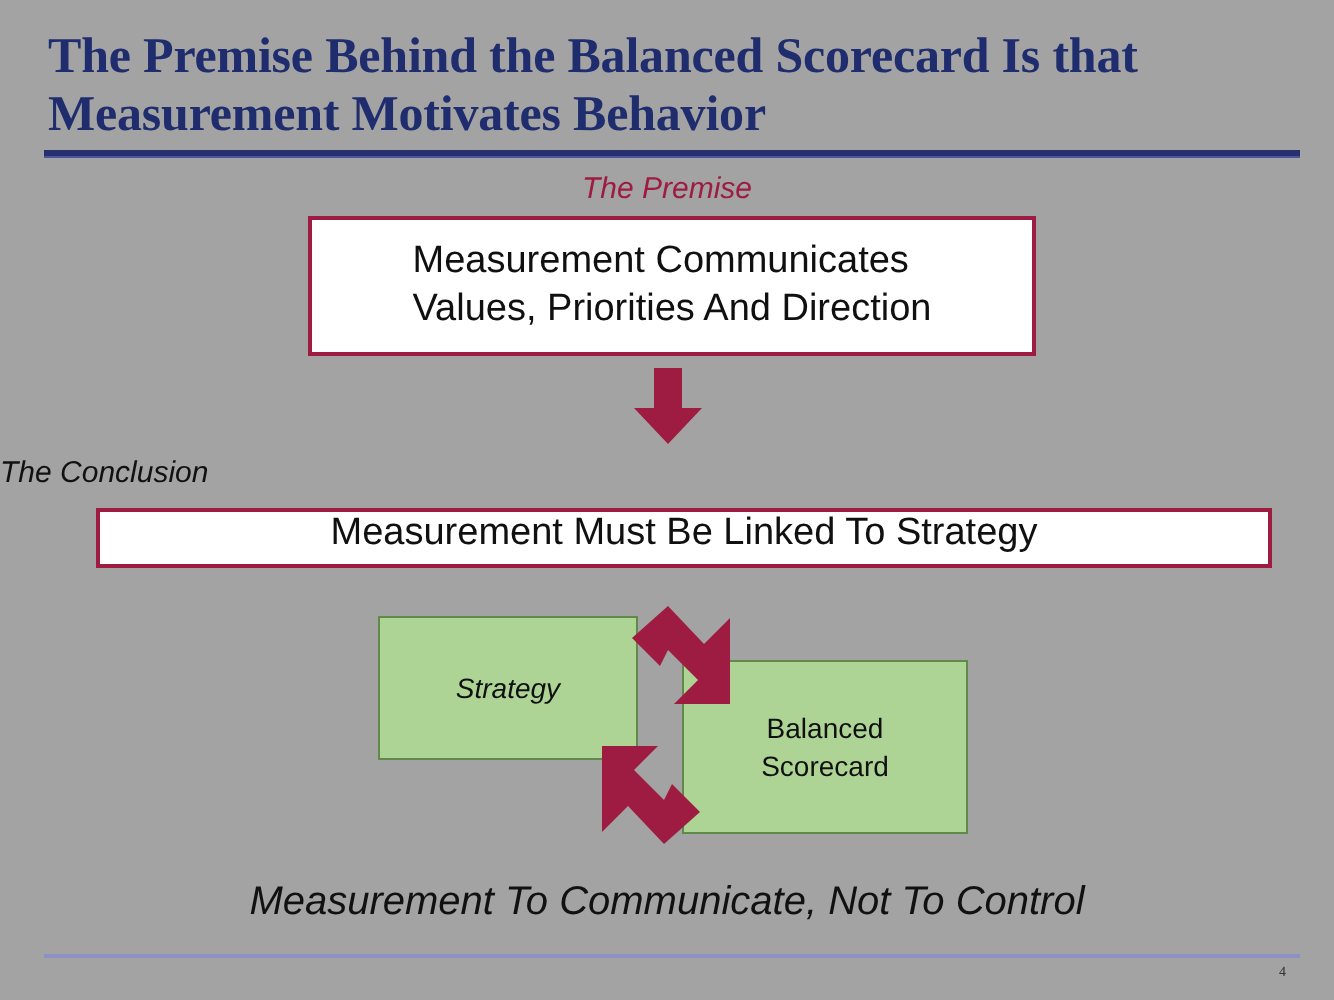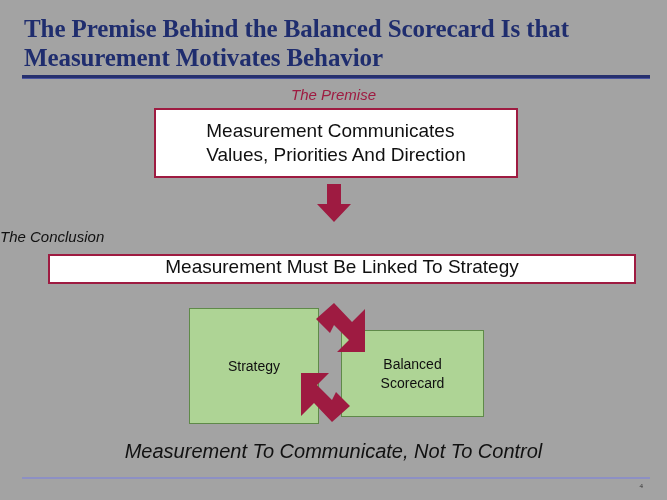--- a/index.html
+++ b/index.html
@@ -132,21 +132,22 @@
     background: #AED495;
     border: 1px solid #5f8a49;
     display: flex;
     align-items: center;
     justify-content: center;
   }
   #strategy-box {
     left: 189px;
     top: 8px;
     width: 130px;
-    height: 116px;
+    height: 72px;
+    font-style: italic;
   }
   #scorecard-box {
     left: 341px;
     top: 30px;
     width: 143px;
     height: 87px;
   }
   .green-box .box-text {
     font-size: 14px;
     line-height: 1.3;

